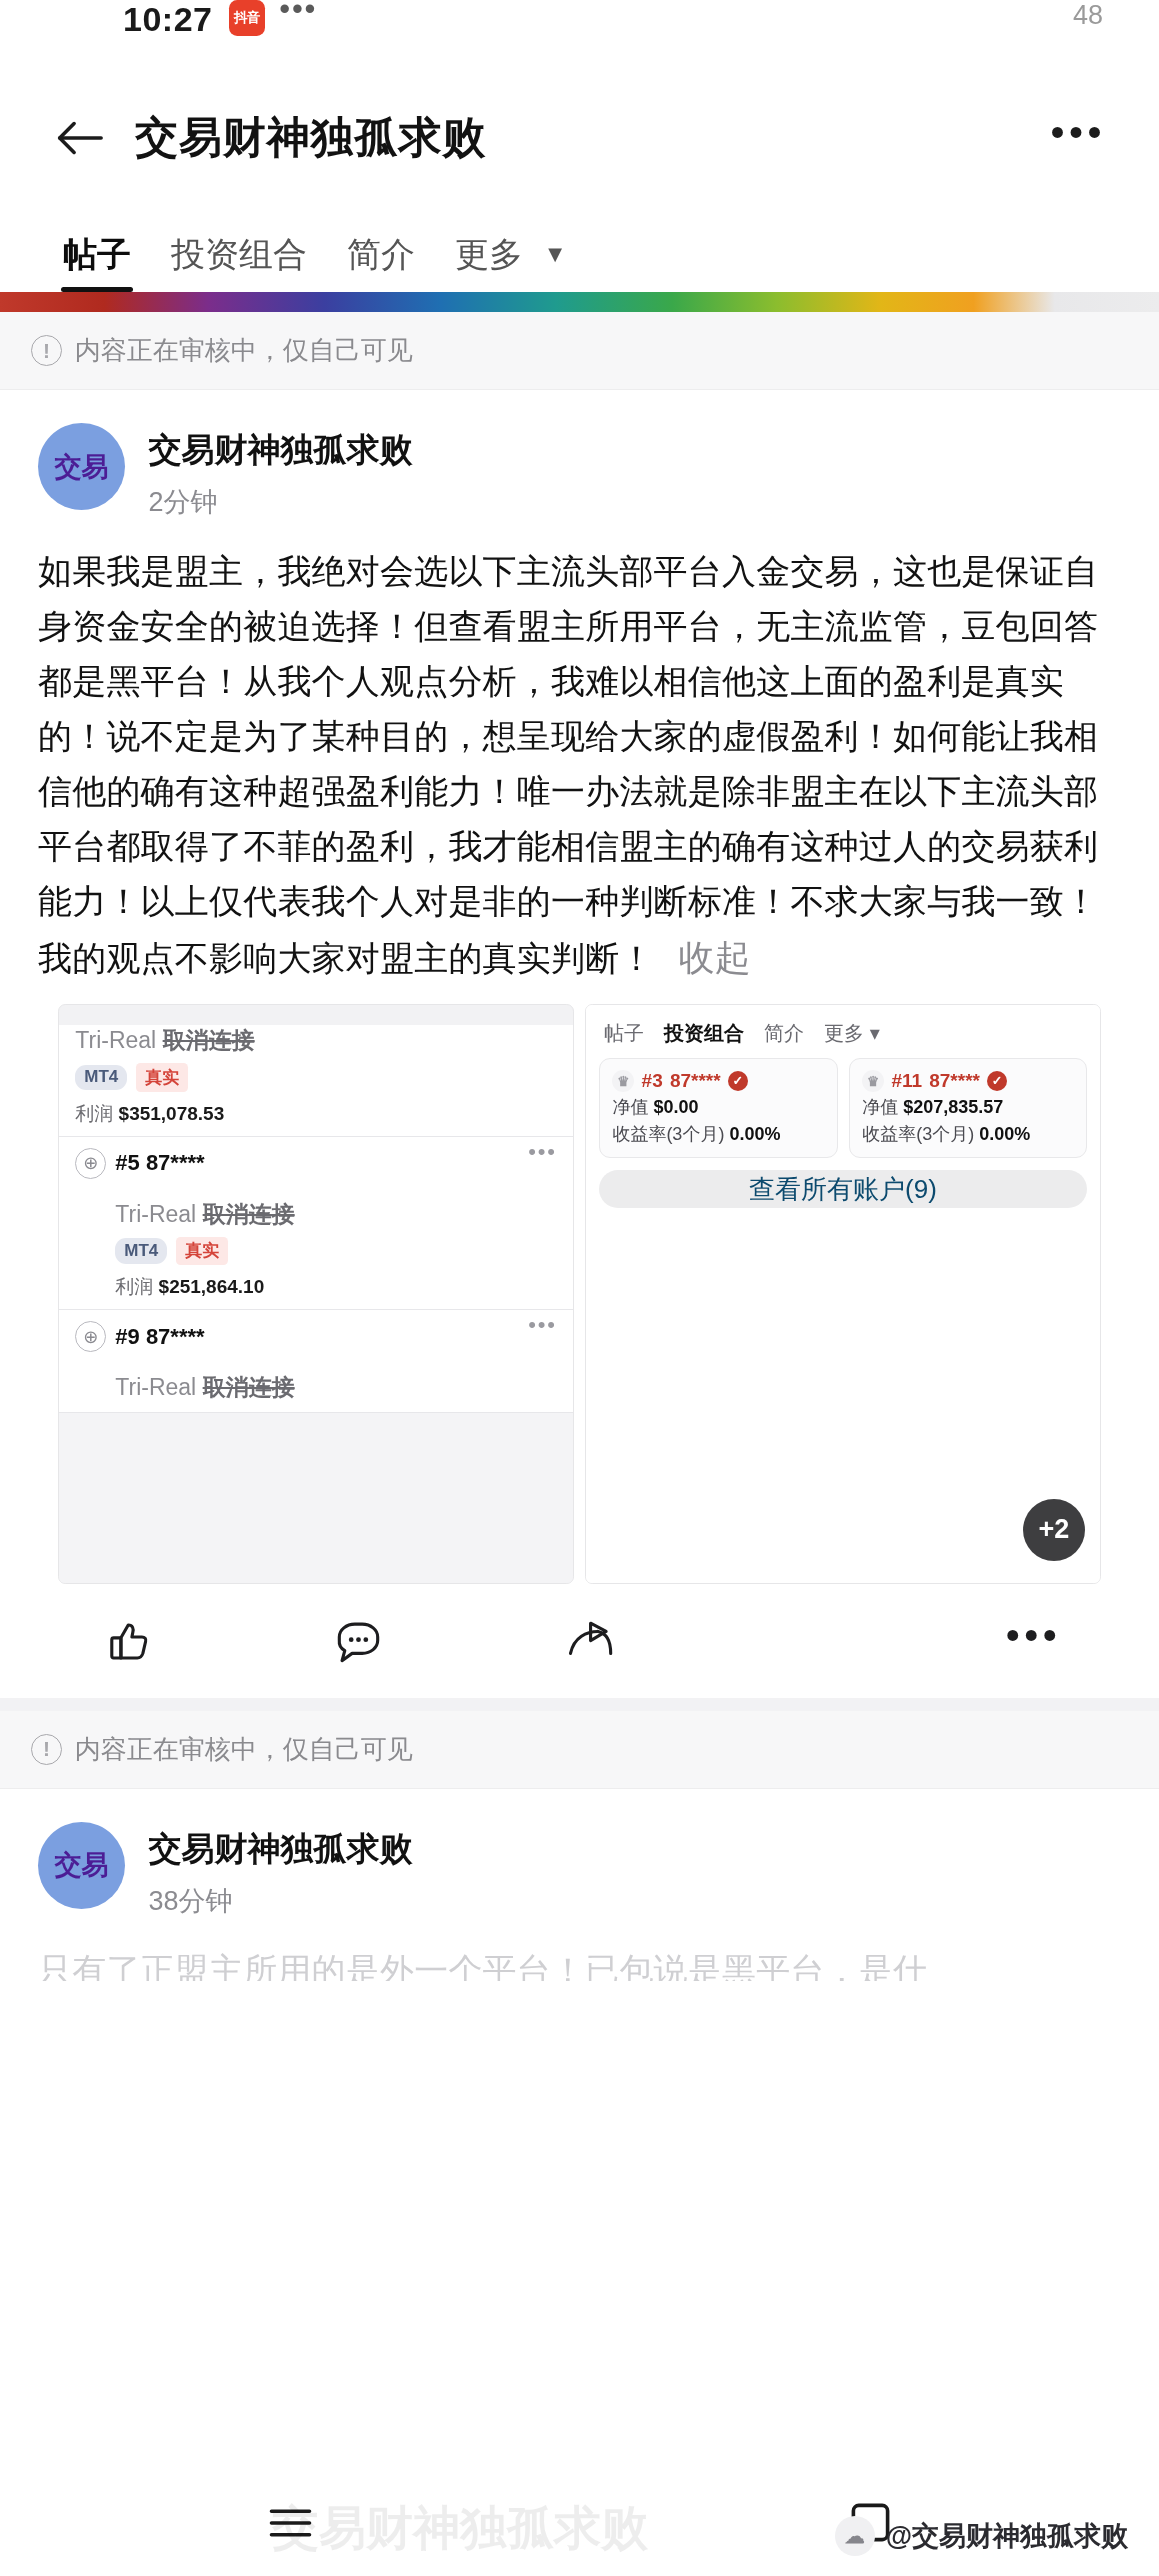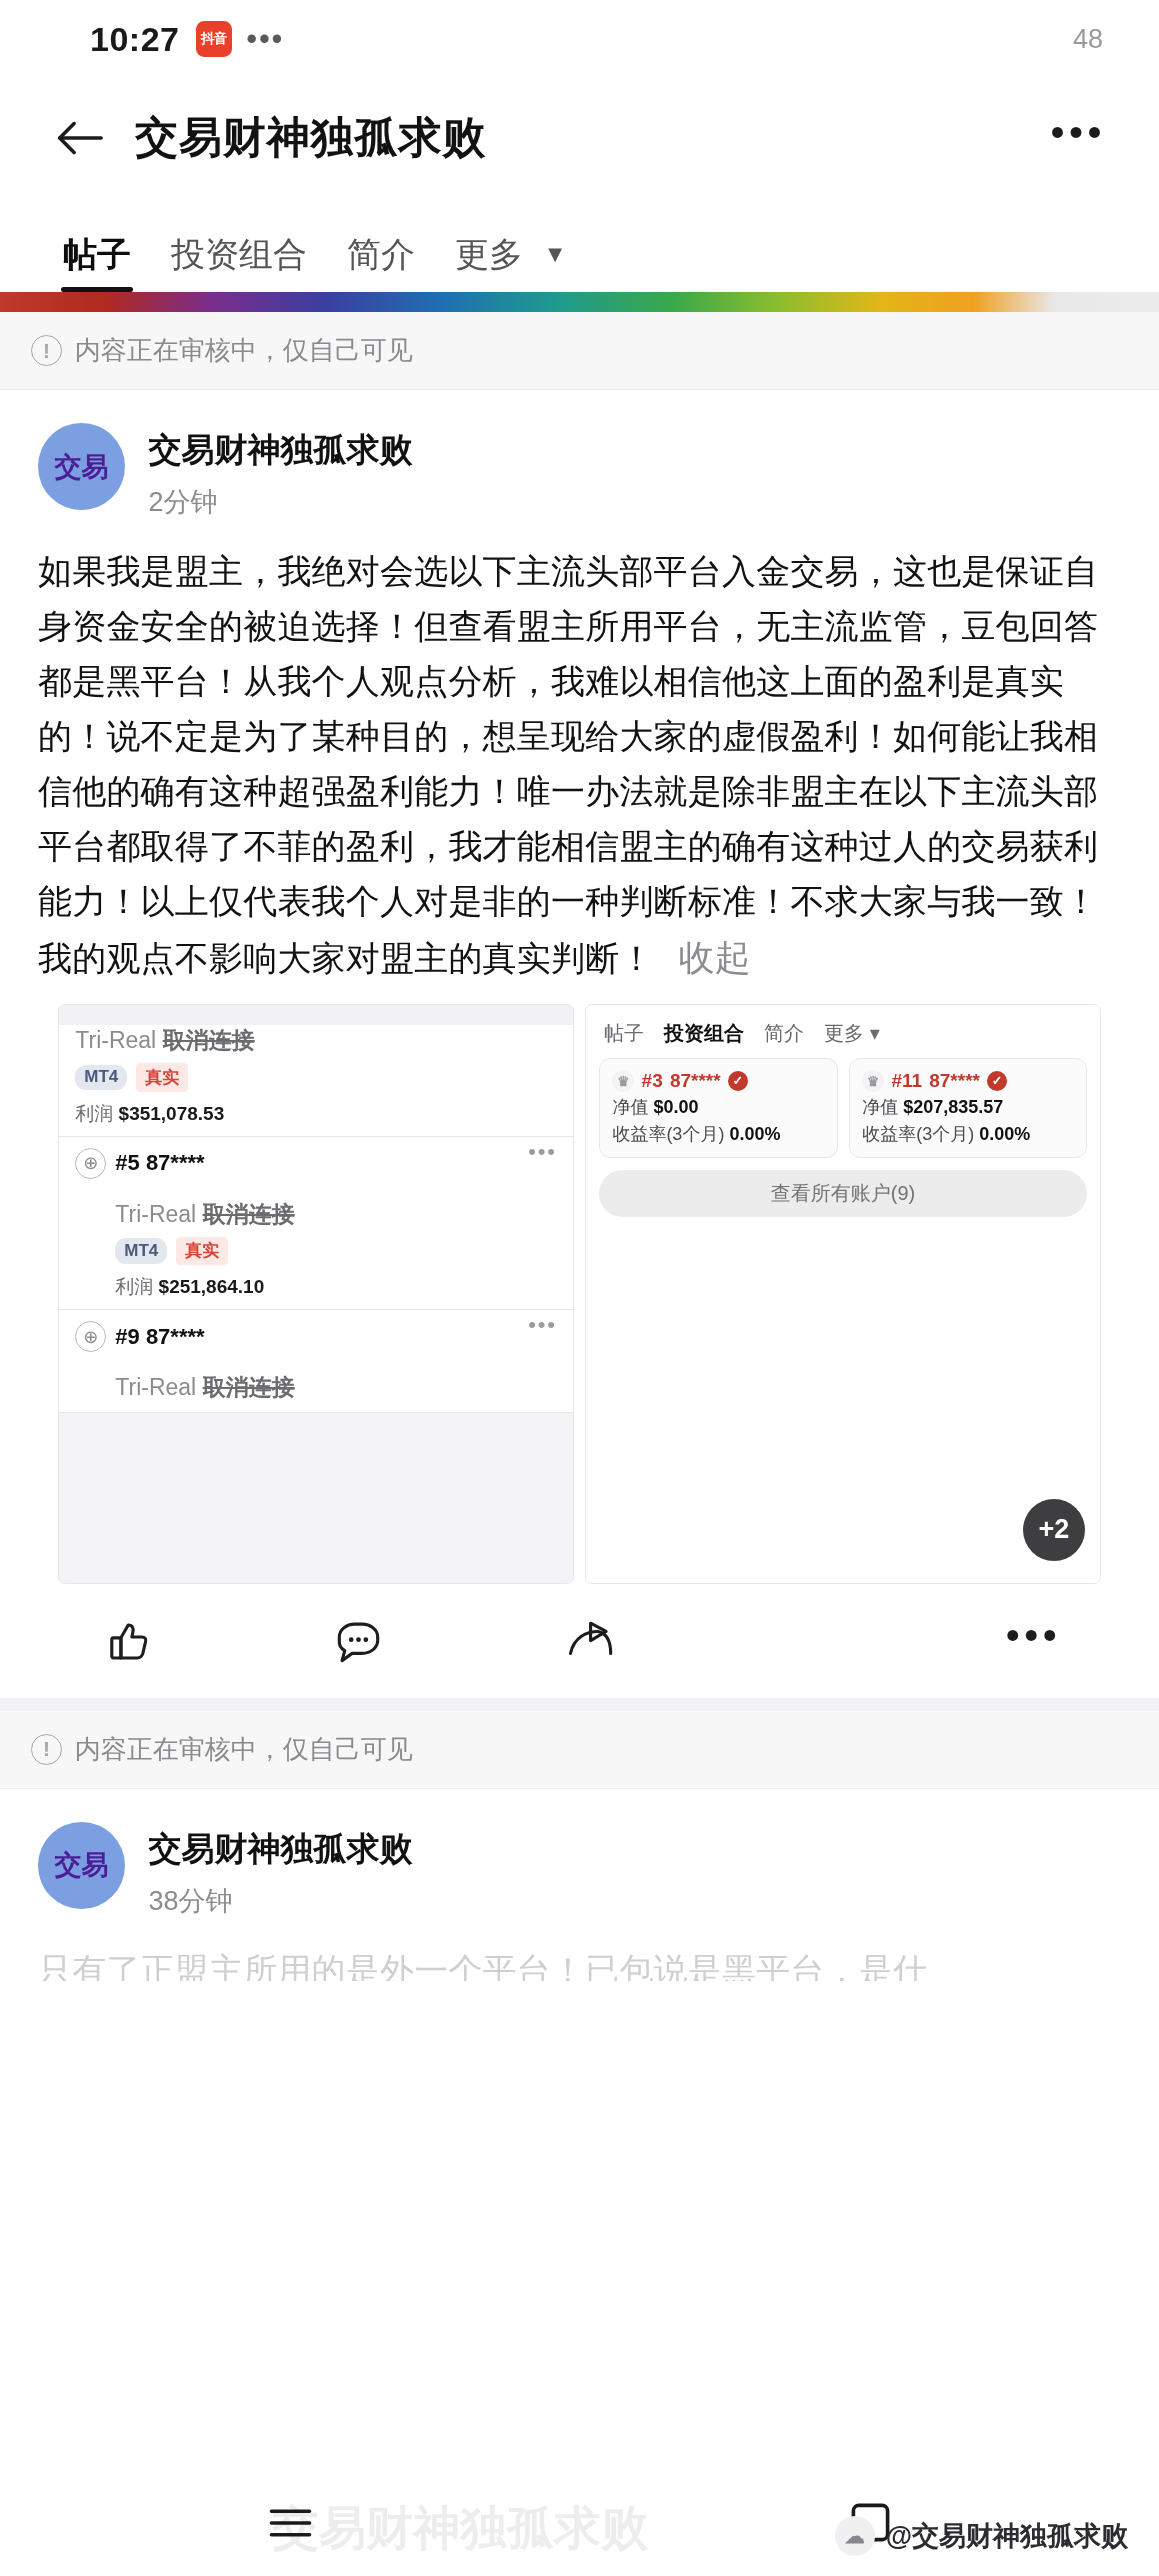--- a/index.html
+++ b/index.html
@@ -17,23 +17,24 @@
     background: #ffffff;
     position: relative;
     display: flex;
     flex-direction: column;
   }
 
   
   .statusbar {
     height: 78px;
     display: flex;
-    align-items: center;
+    align-items: flex-start;
     padding: 0 56px 0 90px;
     background: #ffffff;
+    margin-left: 33px;
   }
   .sb-time {
     font-size: 34px;
     font-weight: bold;
     color: #1a1a1a;
     letter-spacing: 0.5px;
   }
   .sb-badge {
     margin-left: 16.3px;
     width: 36px; height: 36px;
@@ -237,25 +238,25 @@
     border-radius: 11px;
     padding: 11px 12.7px;
   }
   .mp-card-head { display: flex; align-items: center; gap: 7.2px; font-size: 19px; color: #c0392b; font-weight: bold; }
   .mp-rank-ic { width: 22px; height: 22px; border-radius: 50%; background:#f3f3f5; color:#9a9aa0; font-size:13.6px; display:flex; align-items:center; justify-content:center;}
   .mp-check { width: 20px; height: 20px; border-radius: 50%; background:#c0392b; color:#fff; font-size:12.7px; display:flex; align-items:center; justify-content:center;}
   .mp-line { font-size: 18px; color: #4a4a50; margin-top: 3px; }
   .mp-line b { color: #111; }
   .mp-btn {
     margin-top: 12.7px;
-    height: 47px;
+    height: 38px;
     background: #ececed;
     border-radius: 23.5px;
     display: flex; align-items: center; justify-content: center;
-    font-size: 20px; color: #737373;
+    font-size: 26px; color: #0c4a6e;
   }
 
   
   .mock-text { background: #fff; height: 100%; padding: 11px 14.5px; font-size: 20px; color: #1b1b1f; line-height: 1.45; }
   .mock-text .hd { font-weight: bold; }
   .mock-text ul { margin: 7.2px 0 7.2px 23.5px; }
   .mock-text li { margin-bottom: 9px; }
 
   .plus-badge {
     position: absolute;

